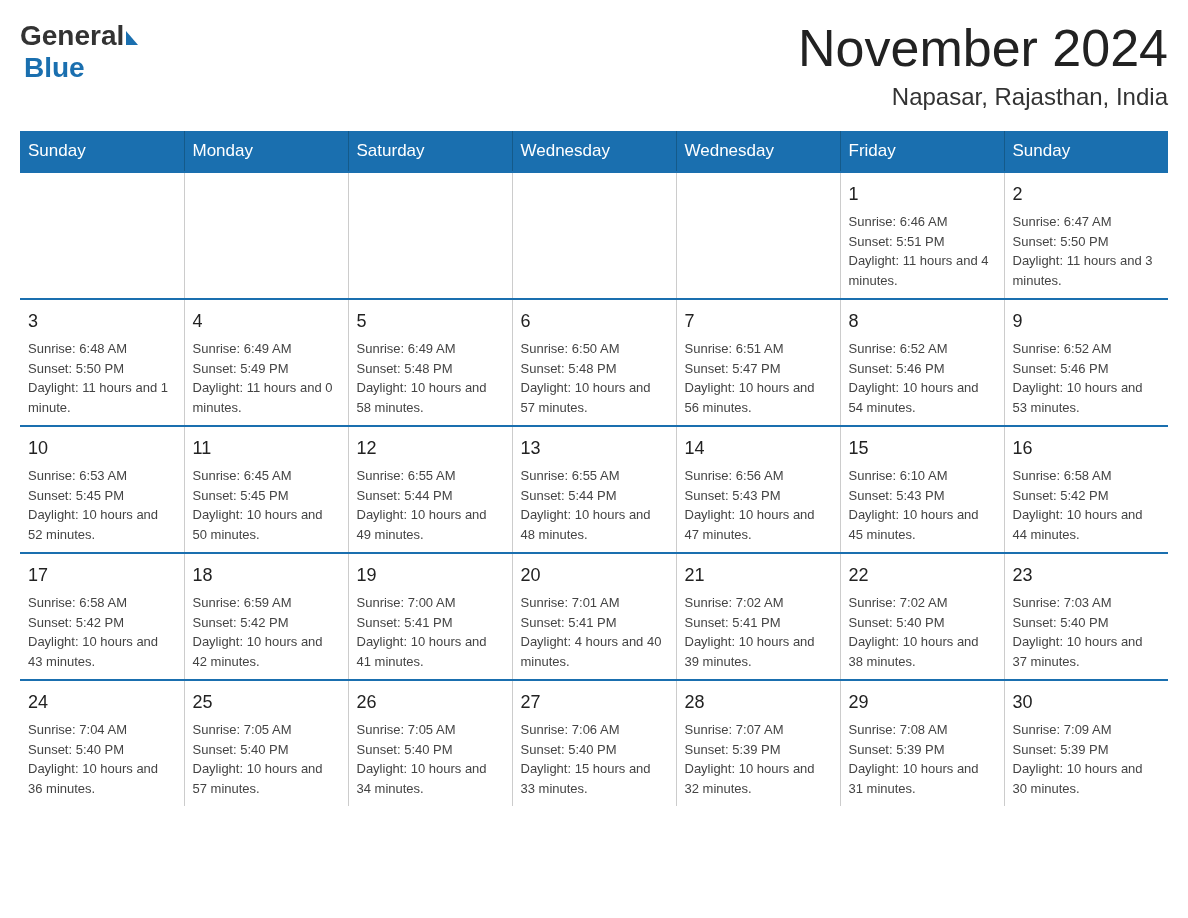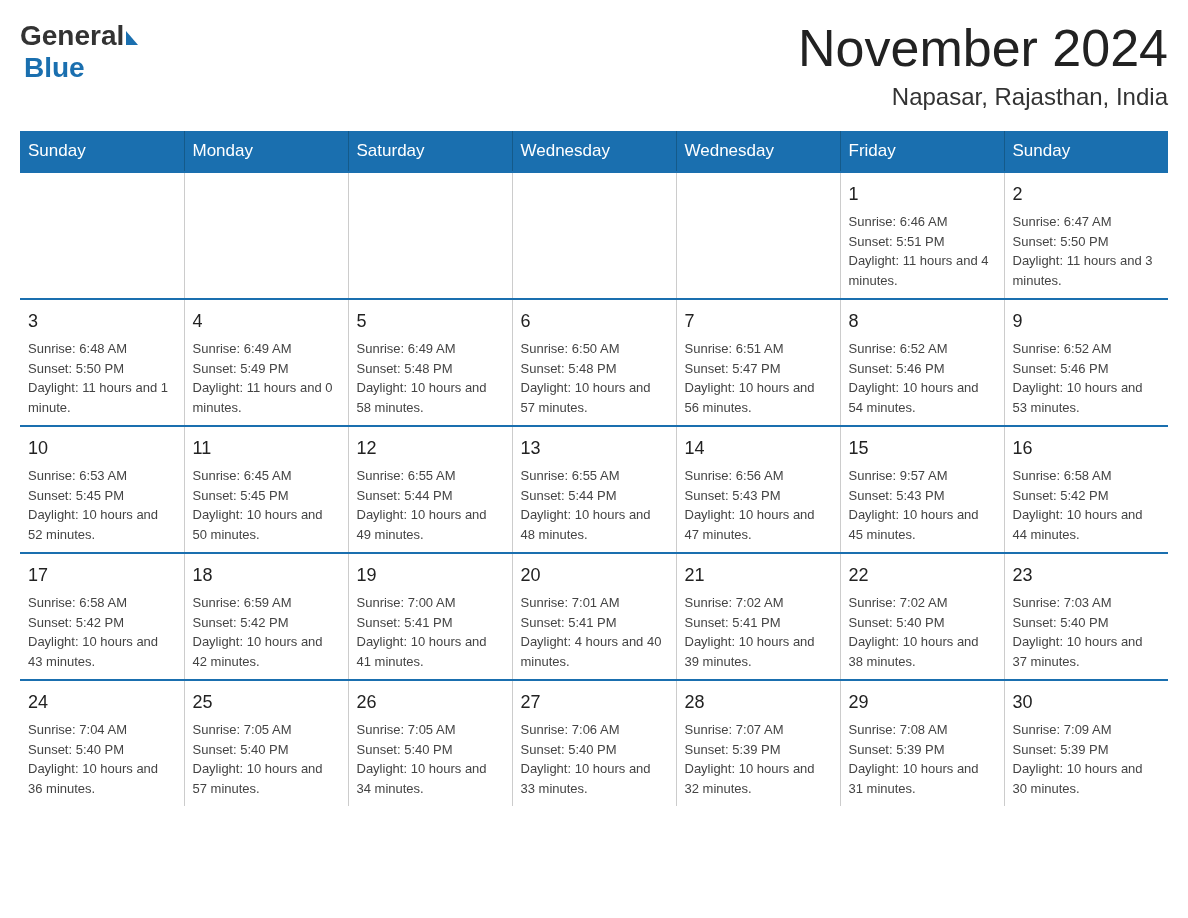--- a/index.html
+++ b/index.html
@@ -215,21 +215,21 @@
           <div>Daylight: 10 hours and 48 minutes.</div>
         </td>
         <td>
           <span class="day-number">14</span>
           <div>Sunrise: 6:56 AM</div>
           <div>Sunset: 5:43 PM</div>
           <div>Daylight: 10 hours and 47 minutes.</div>
         </td>
         <td>
           <span class="day-number">15</span>
-          <div>Sunrise: 9:57 AM</div>
+          <div>Sunrise: 6:10 AM</div>
           <div>Sunset: 5:43 PM</div>
           <div>Daylight: 10 hours and 45 minutes.</div>
         </td>
         <td>
           <span class="day-number">16</span>
           <div>Sunrise: 6:58 AM</div>
           <div>Sunset: 5:42 PM</div>
           <div>Daylight: 10 hours and 44 minutes.</div>
         </td>
       </tr>
@@ -293,21 +293,21 @@
         <td>
           <span class="day-number">26</span>
           <div>Sunrise: 7:05 AM</div>
           <div>Sunset: 5:40 PM</div>
           <div>Daylight: 10 hours and 34 minutes.</div>
         </td>
         <td>
           <span class="day-number">27</span>
           <div>Sunrise: 7:06 AM</div>
           <div>Sunset: 5:40 PM</div>
-          <div>Daylight: 10 hours and 33 minutes.</div>
+          <div>Daylight: 15 hours and 33 minutes.</div>
         </td>
         <td>
           <span class="day-number">28</span>
           <div>Sunrise: 7:07 AM</div>
           <div>Sunset: 5:39 PM</div>
           <div>Daylight: 10 hours and 32 minutes.</div>
         </td>
         <td>
           <span class="day-number">29</span>
           <div>Sunrise: 7:08 AM</div>

